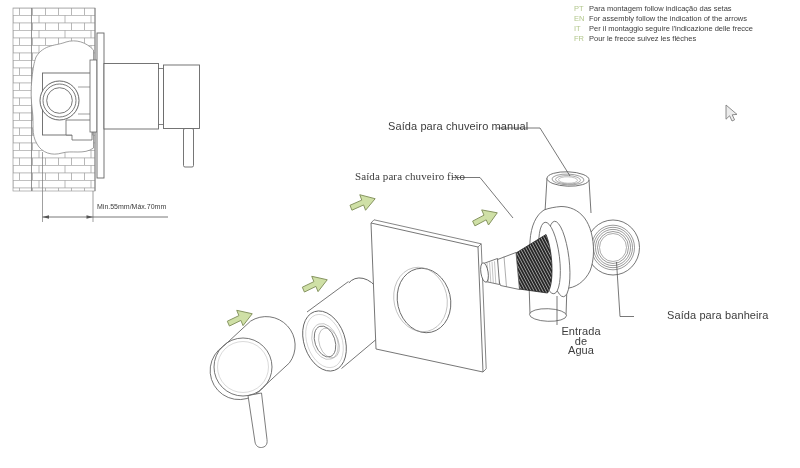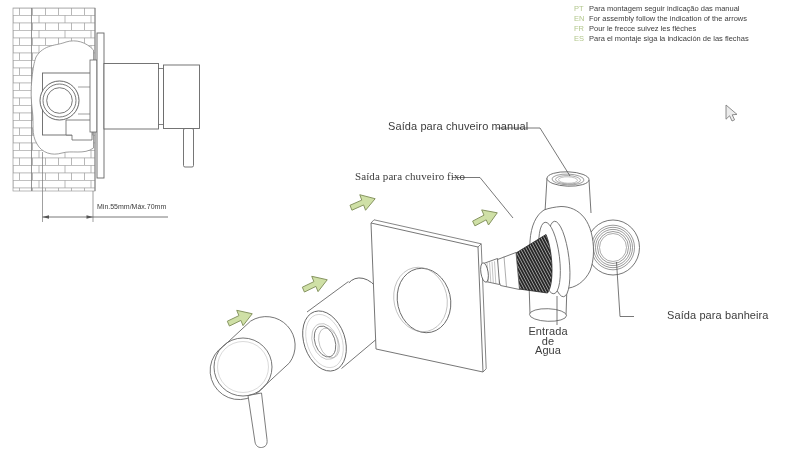--- a/index.html
+++ b/index.html
@@ -153,43 +153,43 @@
         <path d="M452,177.5 L480,177.5 L513,218"></path>
         <path d="M557,296 L557,325"></path>
         <path d="M616.5,262 L620,316.5 L634,316.5"></path>
       </g>
     </g>
   </svg>
 
   <div class="lang-block">
     <div class="lang-row">
       <span class="lang-code">PT</span>
-      <span class="lang-text">Para montagem seguir indicação das manual</span>
+      <span class="lang-text">Para montagem follow indicação das setas</span>
     </div>
     <div class="lang-row">
       <span class="lang-code">EN</span>
       <span class="lang-text">For assembly follow the indication of the arrows</span>
     </div>
     <div class="lang-row">
+      <span class="lang-code">IT</span>
+      <span class="lang-text">Per il montaggio seguire l'indicazione delle frecce</span>
+    </div>
+    <div class="lang-row">
       <span class="lang-code">FR</span>
       <span class="lang-text">Pour le frecce suivez les flèches</span>
-    </div>
-    <div class="lang-row">
-      <span class="lang-code">ES</span>
-      <span class="lang-text">Para el montaje siga la indicación de las flechas</span>
     </div>
   </div>
 
   <div class="dim-label" style="left:97px;top:203px;">Min.55mm/Máx.70mm</div>
 
   <div class="lbl" style="left:388px;top:122px;">Saída para chuveiro manual</div>
 
   <div class="lbl" style="left:355px;top:172px;font-family:Liberation Serif, serif;">Saída para chuveiro fixo</div>
 
-  <div class="lbl multiline" style="left:519px;top:327px;width:58px;">Entrada
+  <div class="lbl multiline" style="left:552px;top:327px;width:58px;">Entrada
 de
 Agua</div>
 
   <div class="lbl" style="left:667px;top:311px;">Saída para banheira</div>
 
   <svg class="cursor" width="16" height="19" viewBox="0 0 16 19">
     <path d="M1,1 L1,15.2 L4.6,11.8 L7,17 L9.6,15.8 L7.2,10.8 L12,10.4 Z" fill="#ececec" stroke="#808080" stroke-width="0.9" stroke-linejoin="round"></path>
   </svg>
 
 </div>

